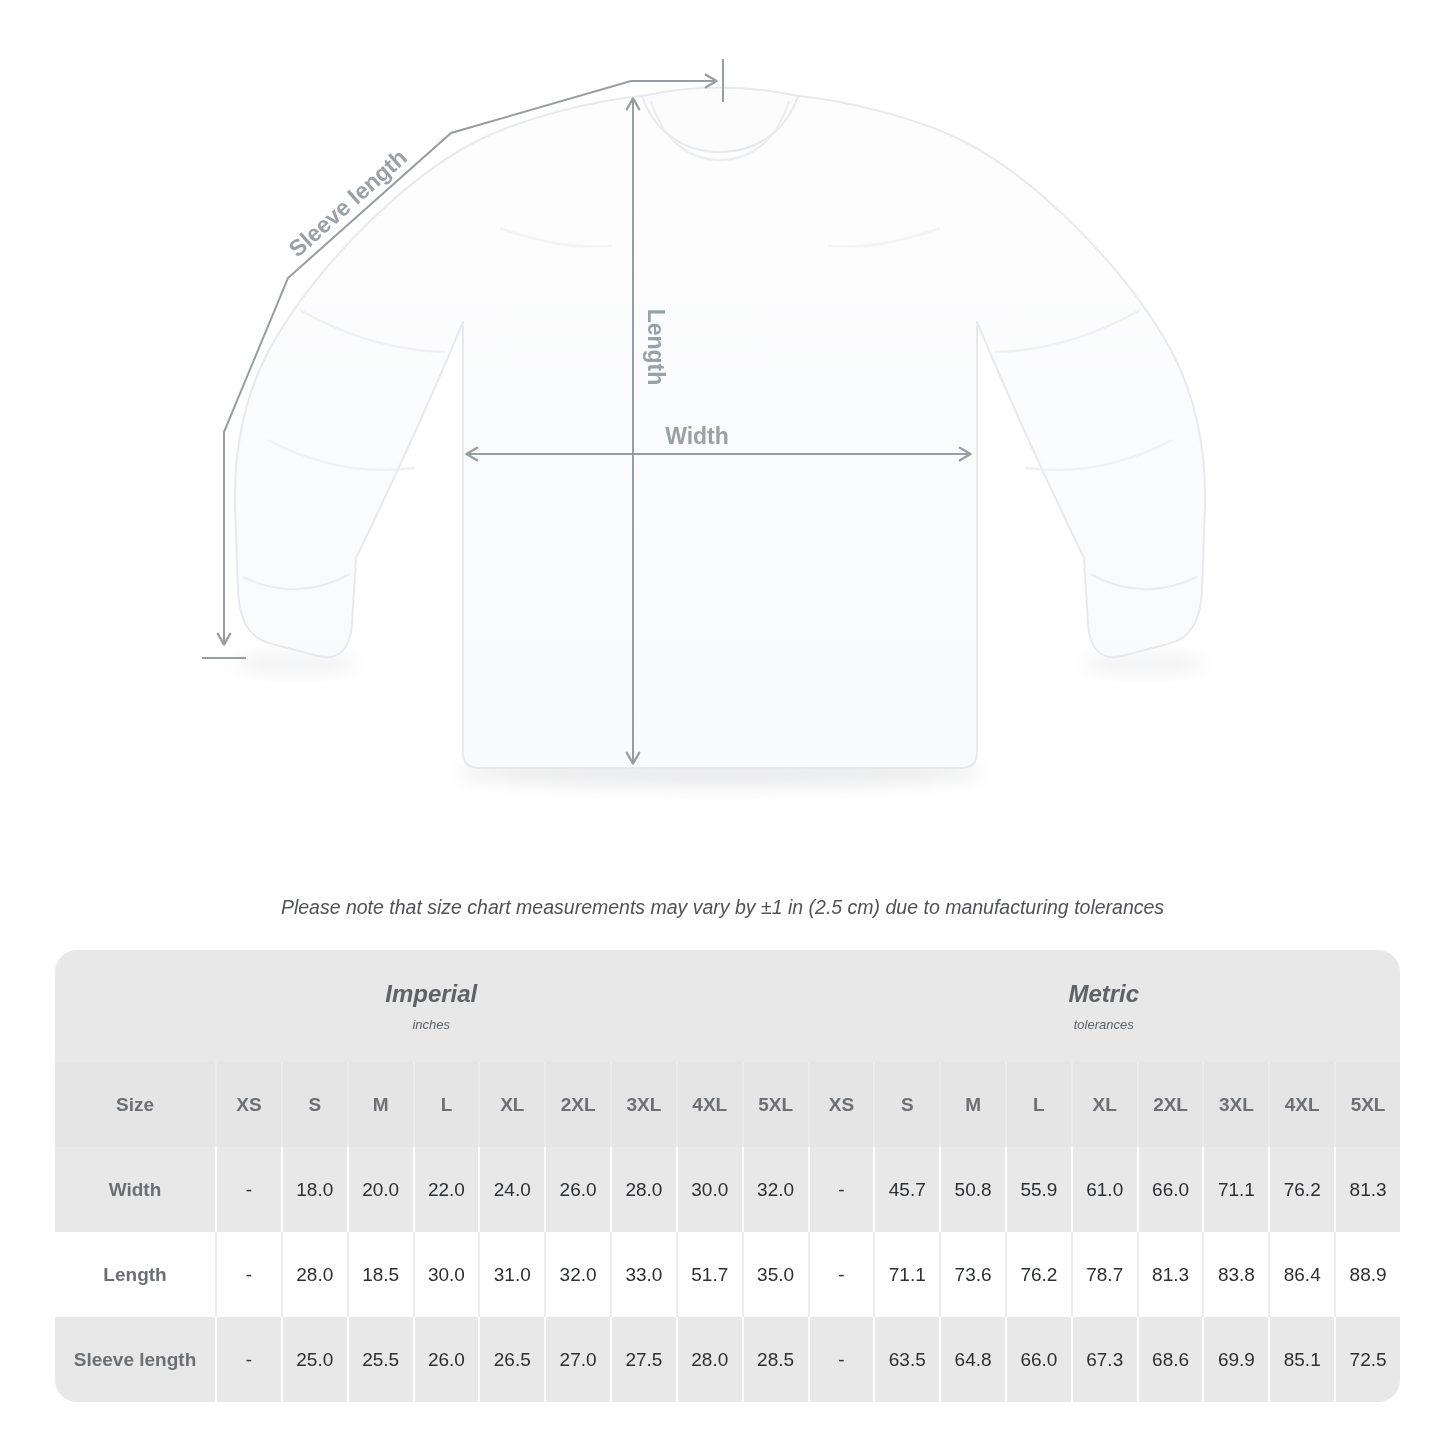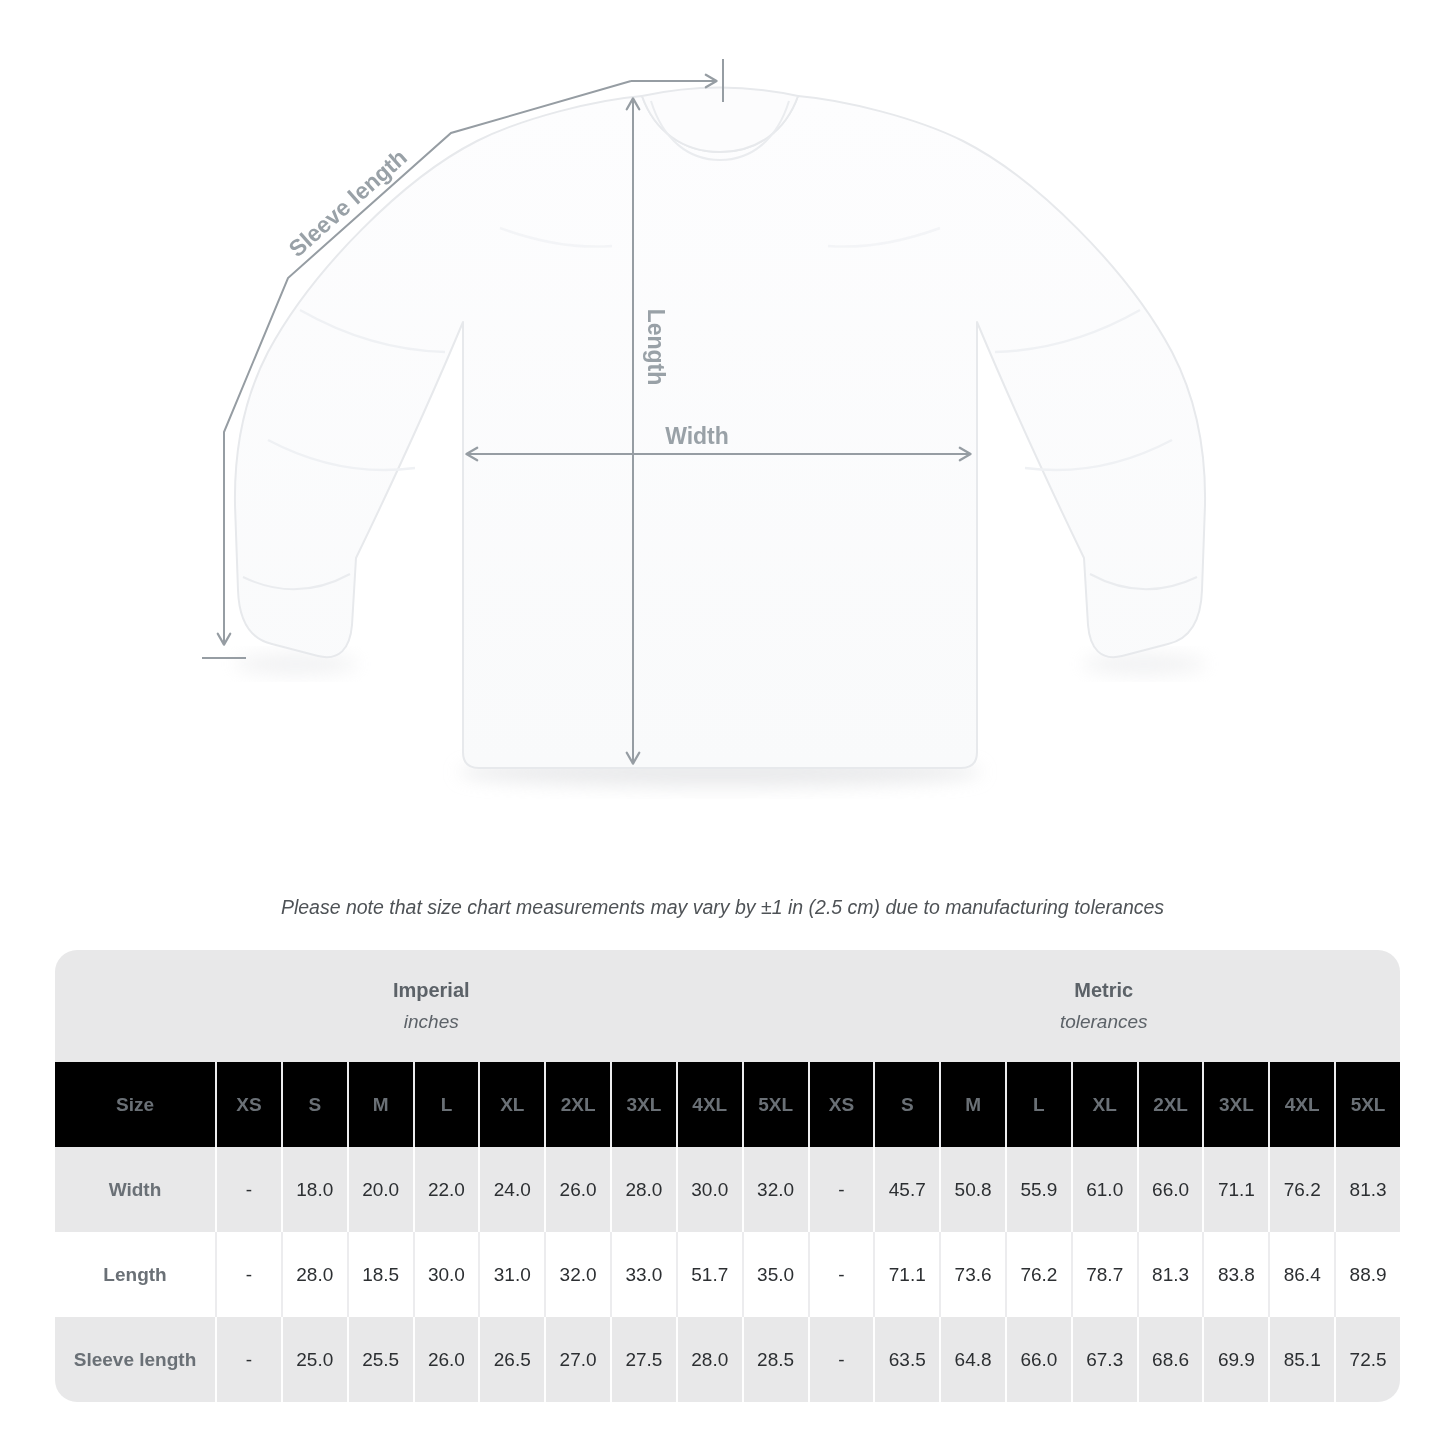--- a/index.html
+++ b/index.html
@@ -22,24 +22,24 @@
   .table-wrap{position:absolute;left:55px;top:950px;width:1345px;}
   table.size-table{
     width:100%;border-collapse:separate;border-spacing:0;table-layout:fixed;
   }
   table.size-table td{
     text-align:center;vertical-align:middle;box-sizing:border-box;overflow:hidden;
   }
   tr.band td{height:112px;background:#e8e8e9;}
   tr.band td:first-child{border-top-left-radius:22px;}
   tr.band td:last-child{border-top-right-radius:22px;}
-  .band-title{font-size:20px;font-weight:700;color:#5c6268;}
-  .band-unit{font-size:19px;font-style:italic;color:#5c6268;margin-top:9px;}
-
-  tr.hdr td{height:85px;background:#000000;font-weight:700;font-size:19px;color:#6a7076;}
+  .band-title{font-size:24px;font-weight:700;font-style:italic;color:#5c6268;}
+  .band-unit{font-size:13px;font-style:italic;color:#5c6268;margin-top:9px;}
+
+  tr.hdr td{height:85px;background:#e5e5e5;font-weight:700;font-size:19px;color:#6a7076;}
   tr.hdr td + td{border-left:2px solid #ececee;}
 
   tr.rw td{height:85px;font-size:19px;color:#2c2f32;}
   tr.rw td.label-col{font-weight:700;font-size:19px;color:#6a7076;}
   tr.rw.rg td{background:#e8e8e9;}
   tr.rw.rg td + td{border-left:2px solid rgba(255,255,255,.95);}
   tr.rw.wh td{background:#ffffff;}
   tr.rw.wh td + td{border-left:2px solid #ececee;}
   tr.rw.last td:first-child{border-bottom-left-radius:22px;}
   tr.rw.last td:last-child{border-bottom-right-radius:22px;}

